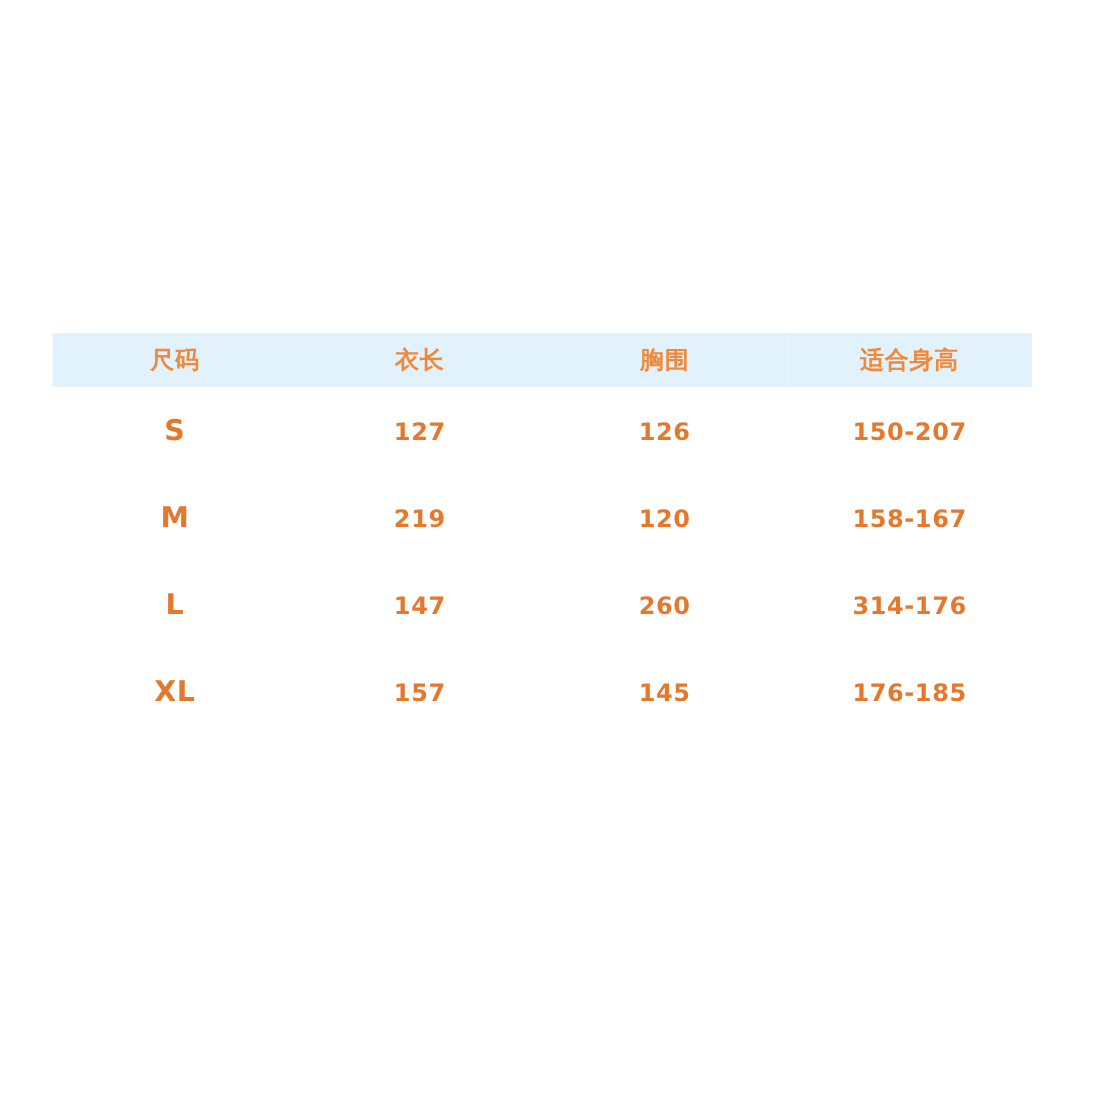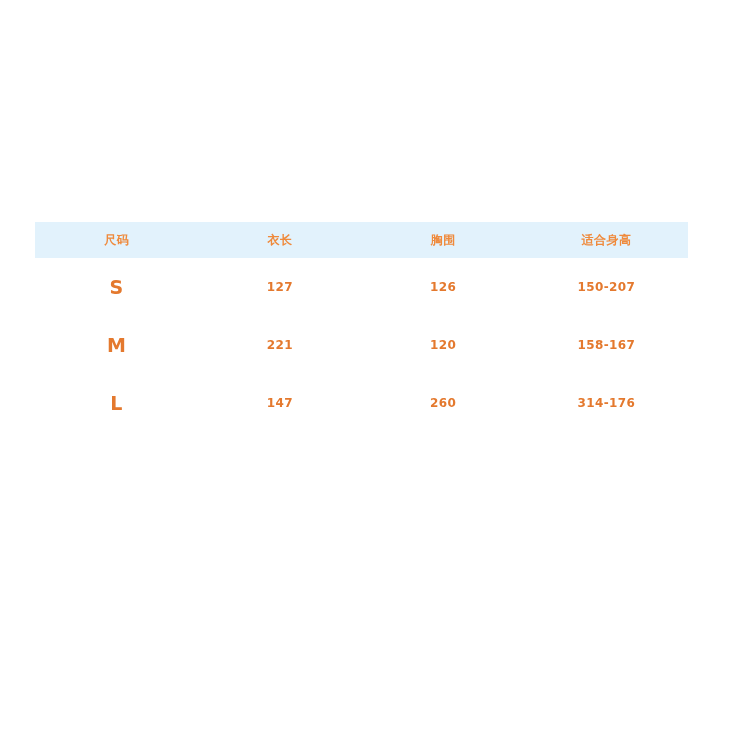--- a/index.html
+++ b/index.html
@@ -32,33 +32,33 @@
   table.size-table thead tr {
     background: #e2f2fc;
   }
 
   table.size-table thead th {
     height: 36px;
     padding: 0;
     text-align: center;
     vertical-align: middle;
     color: #ef8a3c;
-    font-size: 12px;
+    font-size: 16px;
     font-weight: bold;
     letter-spacing: 0.5px;
     font-family: "DejaVu Sans", "Liberation Sans", sans-serif;
   }
 
   table.size-table tbody td {
     height: 58px;
     padding: 0;
     text-align: center;
     vertical-align: middle;
     color: #e4792e;
-    font-size: 12px;
+    font-size: 16px;
     font-weight: bold;
     letter-spacing: 0.4px;
     background: #ffffff;
     font-family: "DejaVu Sans", "Liberation Sans", sans-serif;
   }
 
   table.size-table tbody td.col-size {
     font-size: 19px;
   }
 
@@ -89,25 +89,31 @@
     </thead>
     <tbody>
       <tr>
         <td class="col-size">S</td>
         <td>127</td>
         <td>126</td>
         <td>150-207</td>
       </tr>
       <tr>
         <td class="col-size">M</td>
-        <td>221</td>
+        <td>219</td>
         <td>120</td>
         <td>158-167</td>
       </tr>
       <tr>
         <td class="col-size">L</td>
         <td>147</td>
         <td>260</td>
         <td>314-176</td>
       </tr>
+      <tr>
+        <td class="col-size">XL</td>
+        <td>157</td>
+        <td>145</td>
+        <td>176-185</td>
+      </tr>
     </tbody>
   </table>
 </div>
 
 </body></html>

